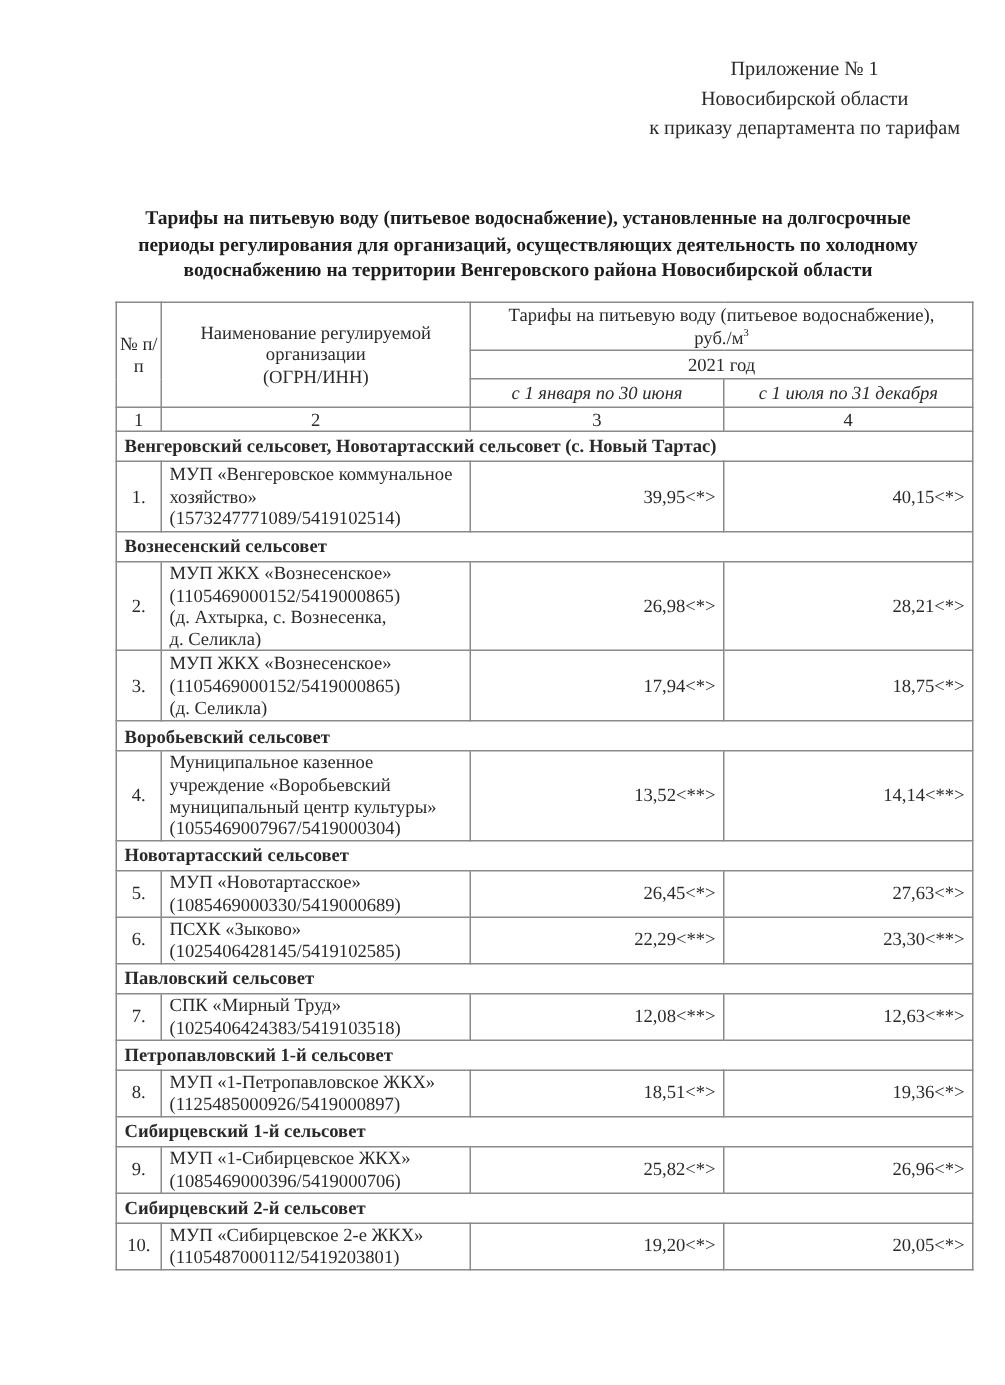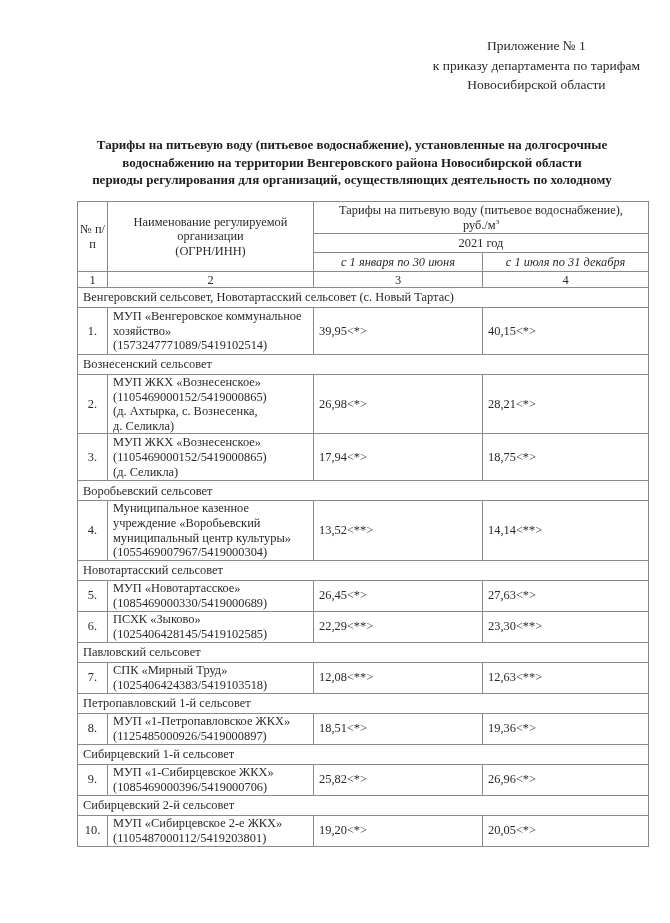--- a/index.html
+++ b/index.html
@@ -25,42 +25,42 @@
   }
   table.tariffs td {
     border: 1px solid #8a8a8a; padding: 0 5px; vertical-align: middle;
   }
   col.c1 { width: 30px; }
   col.c2 { width: 206px; }
   col.c3 { width: 169px; }
   col.c4 { width: 166px; }
   .center { text-align: center; }
   .numrow td { height: 15px; line-height: 14px; text-align: center; padding: 0; }
-  .group td { height: 19px; padding-left: 6px; }
+  .group td { height: 19px; padding-left: 6px; font-weight: bold; }
   td.idx { text-align: center; padding: 0; }
-  td.val { text-align: left; }
+  td.val { text-align: right; }
   td.org { padding-left: 4px; }
   .h-top { height: 32px; }
   .h-year { height: 19px; }
   .h-per { height: 19px; font-style: italic; }
   sup { font-size: 7px; line-height: 0; }
 </style>
 </head>
 <body>
 
 <div class="appendix">
   <div>Приложение № 1</div>
+  <div>Новосибирской области</div>
   <div>к приказу департамента по тарифам</div>
-  <div>Новосибирской области</div>
 </div>
 
 <div class="title">
   <div>Тарифы на питьевую воду (питьевое водоснабжение), установленные на долгосрочные</div>
+  <div>периоды регулирования для организаций, осуществляющих деятельность по холодному</div>
   <div>водоснабжению на территории Венгеровского района Новосибирской области</div>
-  <div>периоды регулирования для организаций, осуществляющих деятельность по холодному</div>
 </div>
 
 <table class="tariffs">
   <colgroup>
       <col class="c1">
       <col class="c2">
       <col class="c3">
       <col class="c4">
     </colgroup>
   <tbody id="tbody">

